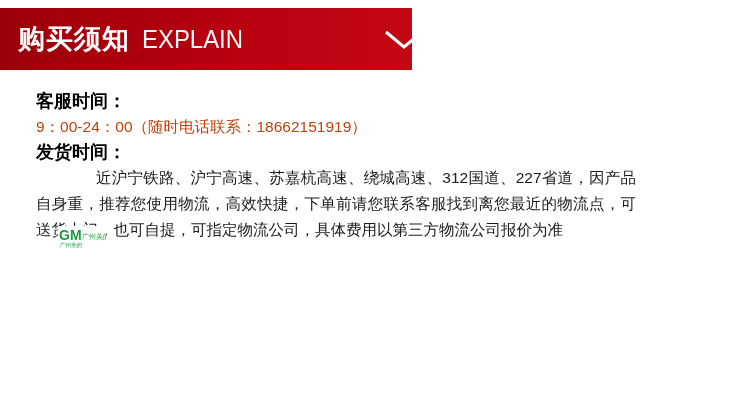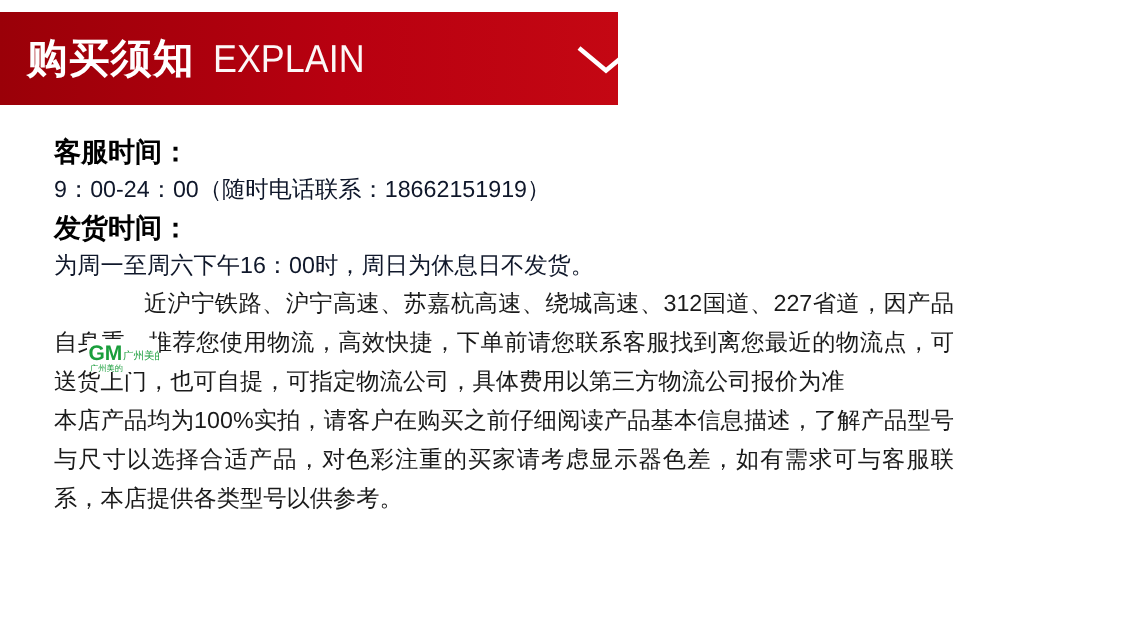--- a/index.html
+++ b/index.html
@@ -65,21 +65,21 @@
   
   .content {
     position: absolute;
     left: 36px;
     top: 88px;
     width: 600px;
   }
   .line {
     font-size: 15.5px;
     line-height: 25px;
-    color: #0f172a;
+    color: #c2410c;
     white-space: nowrap;
   }
   .bold {
     font-weight: bold;
     font-size: 18px;
     line-height: 26px;
     color: #000000;
   }
   .para {
     font-size: 15.5px;
@@ -114,25 +114,23 @@
       </svg>
     </span>
   </div>
 
   <div class="content">
 
     <div class="bold">客服时间：</div>
     <div class="line">9：00-24：00（随时电话联系：18662151919）</div>
 
     <div class="bold">发货时间：</div>
-    <div class="line">为周一至周六下午16：00时，周日为休息日不发货。</div>
 
     <div class="para para-indent">近沪宁铁路、沪宁高速、苏嘉杭高速、绕城高速、312国道、227省道，因产品自身重，推荐您使用物流，高效快捷，下单前请您联系客服找到离您最近的物流点，可送货上门，也可自提，可指定物流公司，具体费用以第三方物流公司报价为准</div>
 
-    <div class="para">本店产品均为100%实拍，请客户在购买之前仔细阅读产品基本信息描述，了解产品型号与尺寸以选择合适产品，对色彩注重的买家请考虑显示器色差，如有需求可与客服联系，本店提供各类型号以供参考。</div>
 
   </div>
 
   <span class="gm-logo">
     <svg width="48" height="22" viewBox="0 0 48 22" xmlns="http://www.w3.org/2000/svg">
       <rect x="0" y="0" width="48" height="22" fill="#ffffff"></rect>
       <text x="1" y="14" font-family="Liberation Sans, sans-serif" font-size="14" font-weight="bold" fill="#1a9e3c">GM</text>
       <text x="24" y="13" font-family="Liberation Sans, sans-serif" font-size="7" fill="#1a9e3c">广州美的</text>
       <text x="2" y="21" font-family="Liberation Sans, sans-serif" font-size="5.5" fill="#1a9e3c">广州美的</text>
     </svg>

